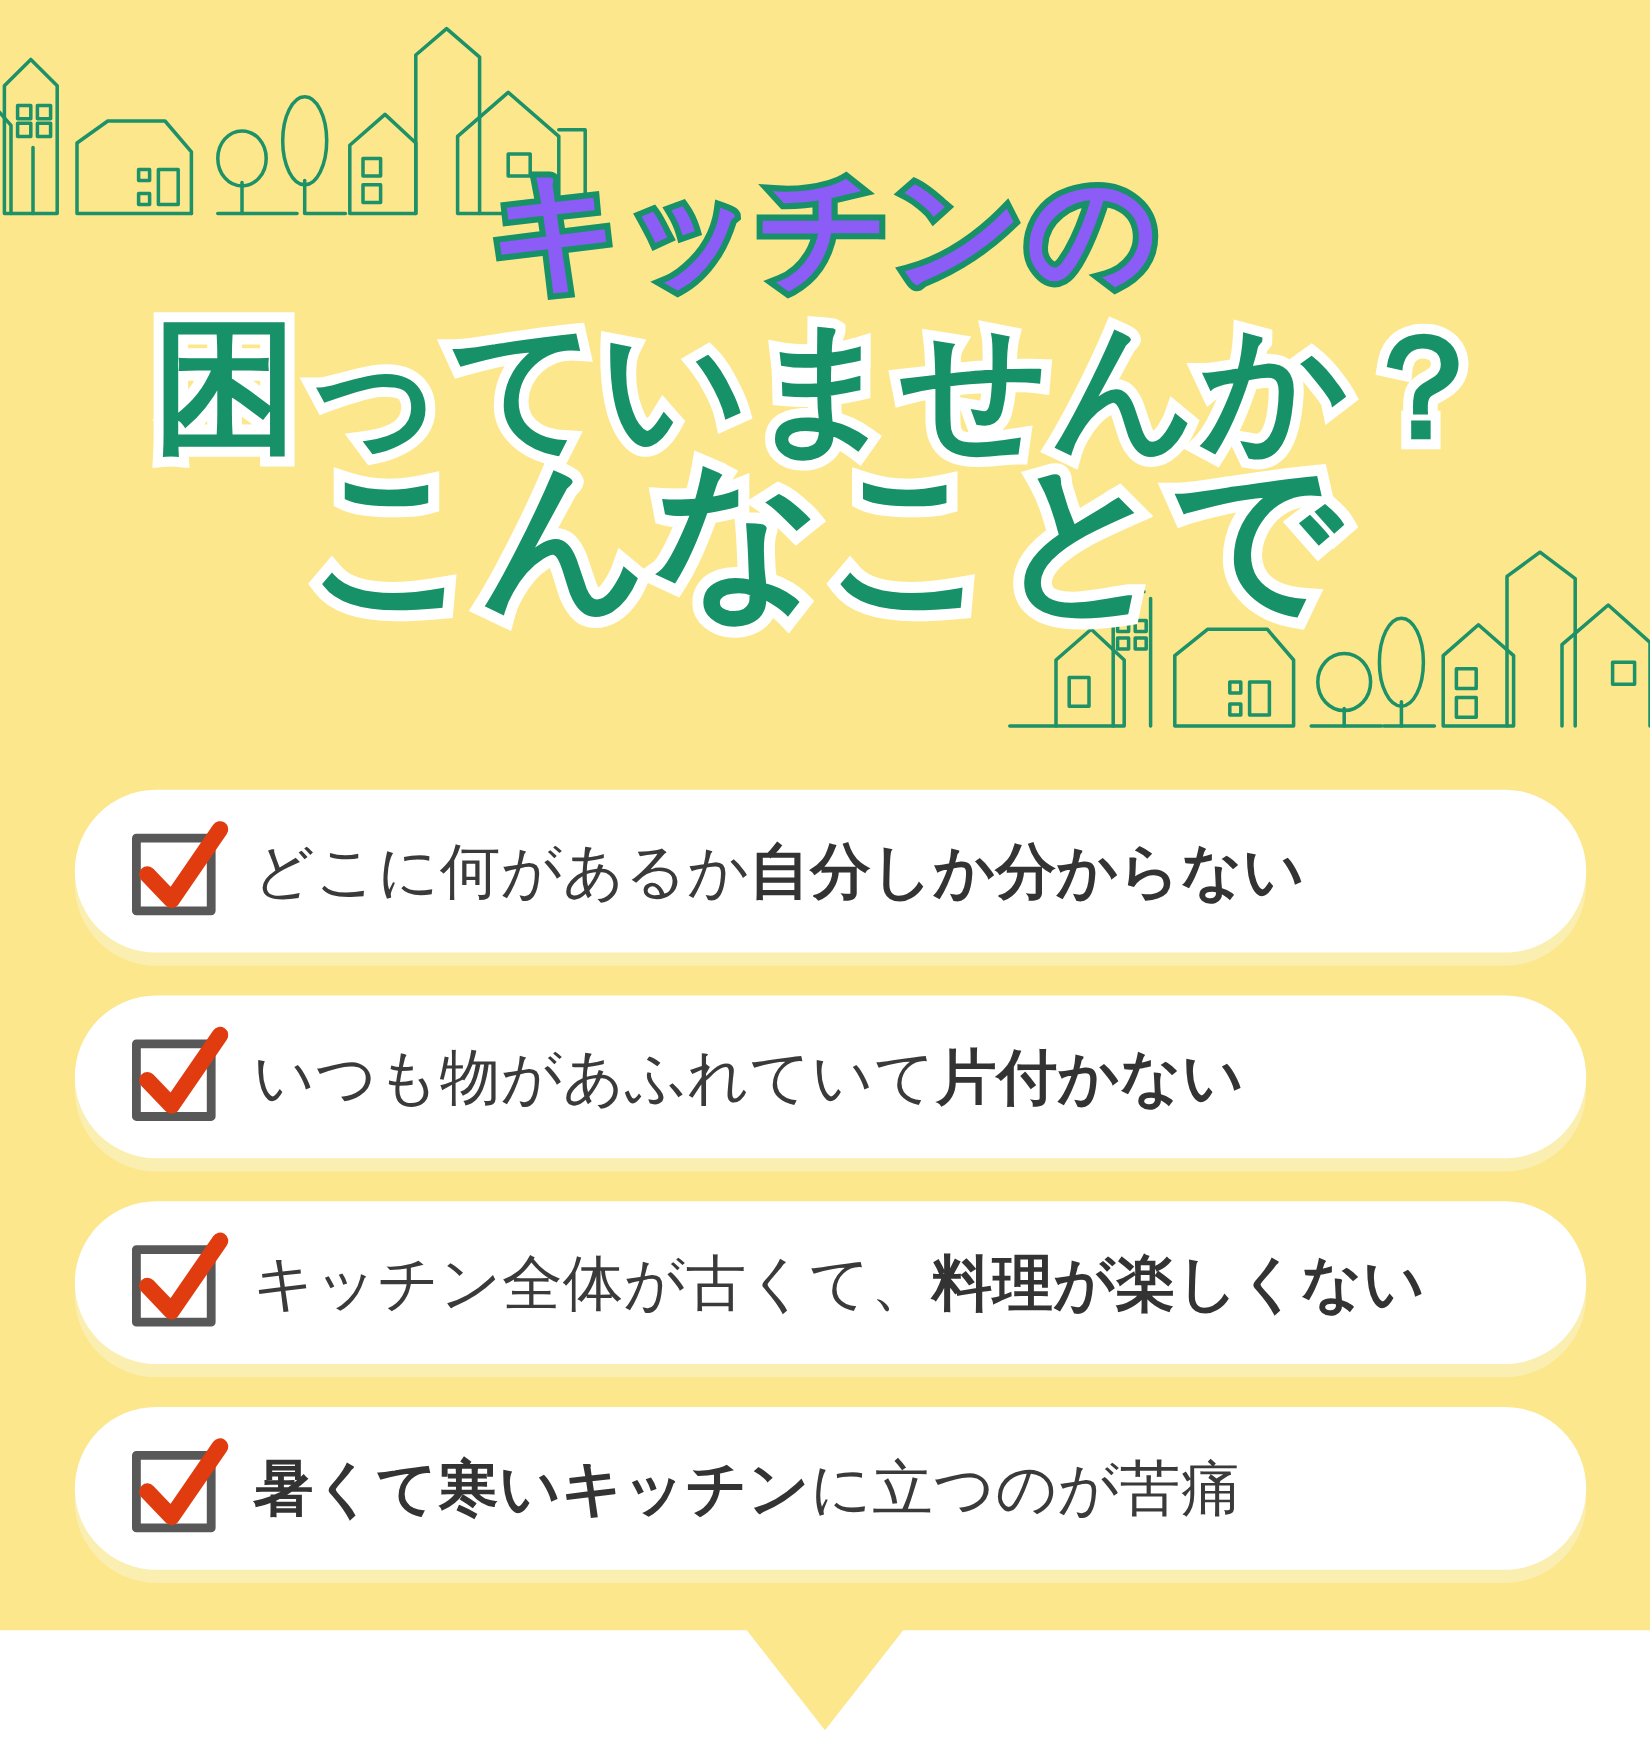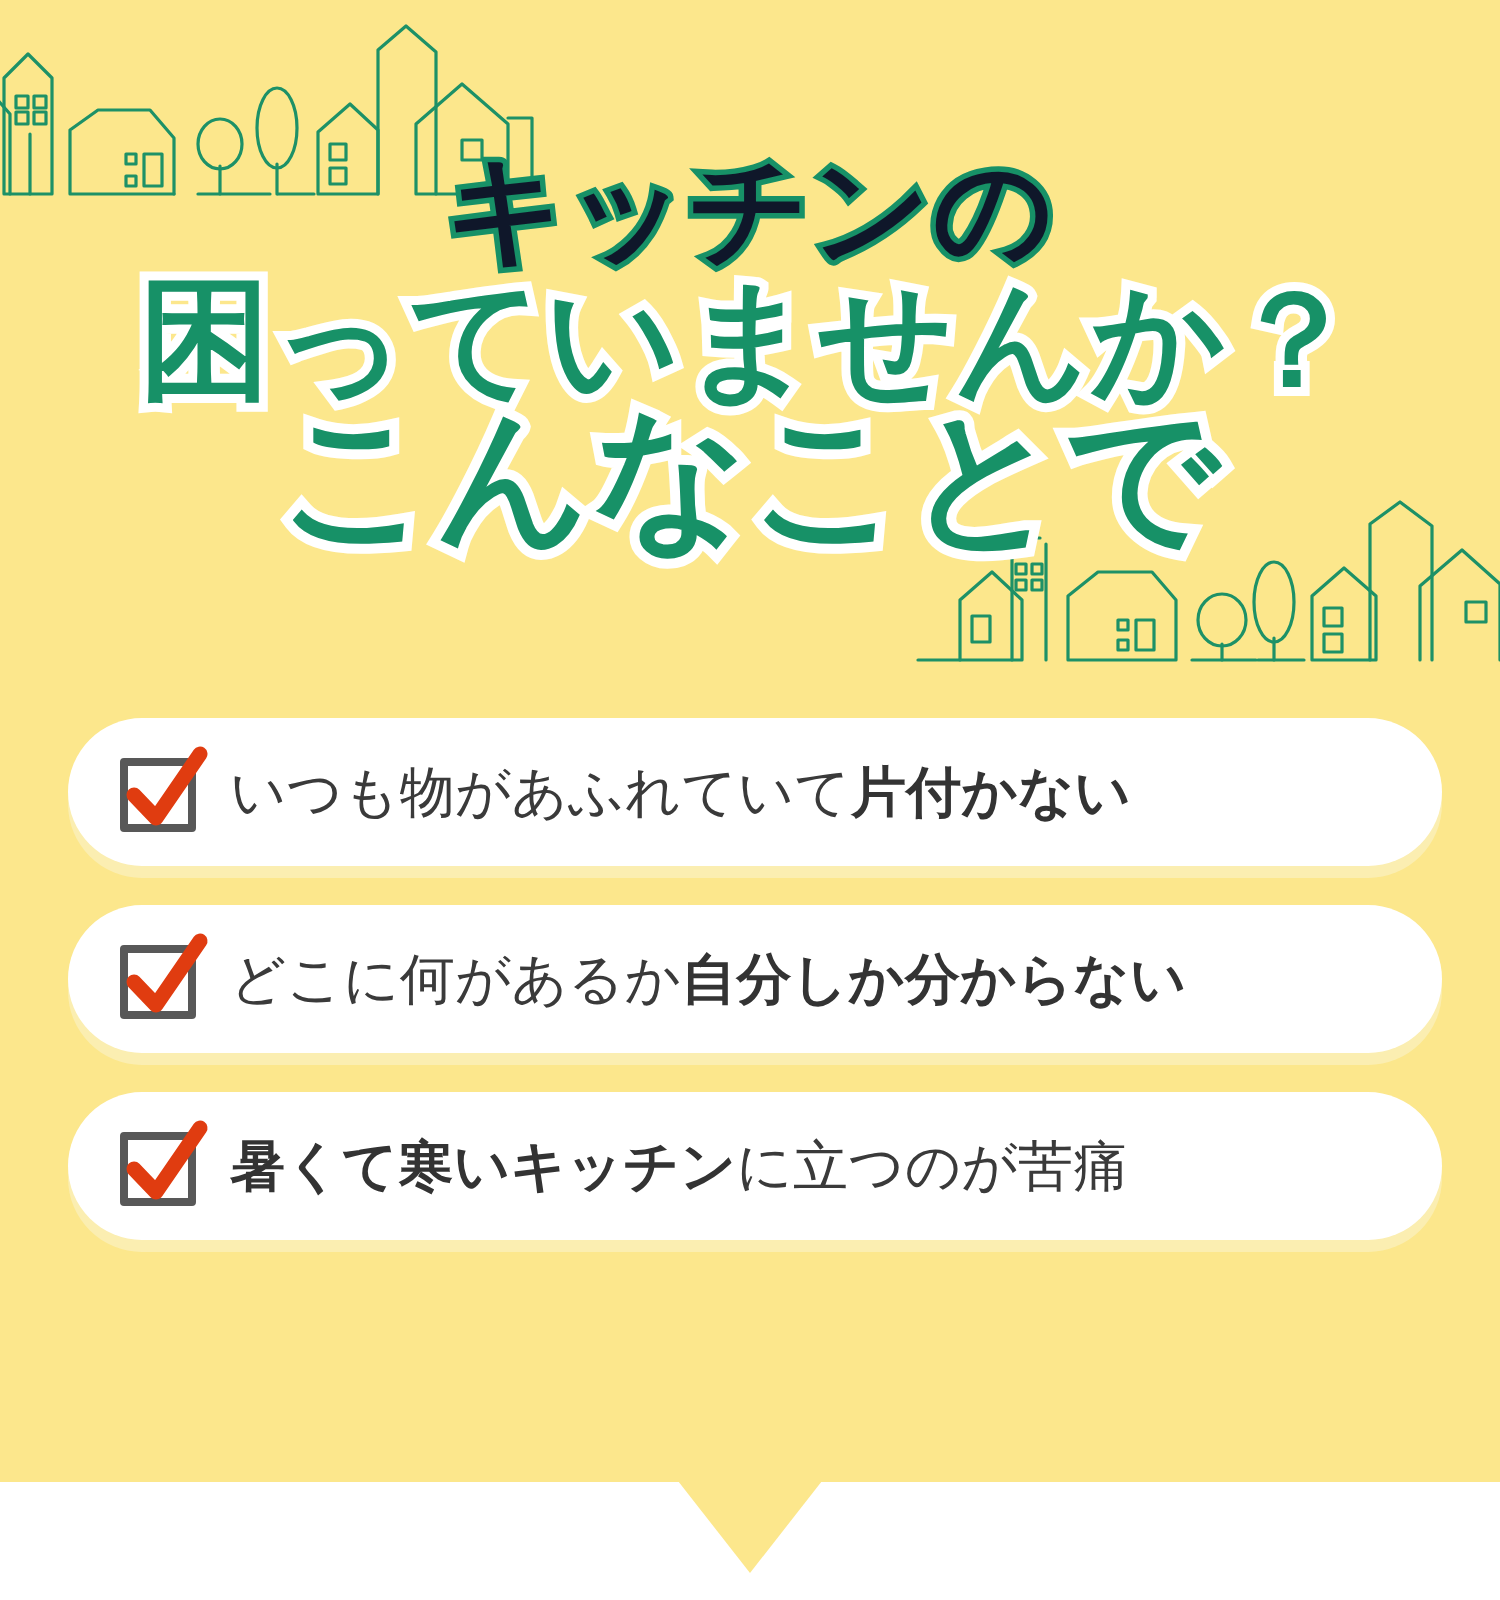--- a/index.html
+++ b/index.html
@@ -50,24 +50,24 @@
   }
   .hl-line{
     display:block;
     font-weight:bold;
     letter-spacing:0.01em;
     margin:0;
   }
   
   .hl-1{
     font-size:118px;
-    color:#0f172a;
+    color:#8b5cf6;
     -webkit-text-stroke:11px #179167;
     paint-order:stroke fill;
-    margin-bottom:6px;
+    margin-bottom:18px;
   }
   
   .hl-2{
     font-size:152px;
     color:#179167;
     -webkit-text-stroke:20px #ffffff;
     paint-order:stroke fill;
     margin-top:-6px;
     margin-bottom:-6px;
   }
@@ -188,33 +188,42 @@
 
   <div class="check-list">
 
     <div class="check-card">
       <span class="checkbox-icon">
         <svg viewBox="0 0 92 92">
           <path d="M10 16 H78 V82 H10 Z" fill="none" stroke="#585858" stroke-width="8" stroke-linejoin="round"></path>
           <path d="M20 49 L42 72 L86 8" fill="none" stroke="#e03c10" stroke-width="15" stroke-linecap="round" stroke-linejoin="round"></path>
         </svg>
       </span>
+      <span class="card-text"><span>どこに何があるか</span><span class="em">自分しか分からない</span><span></span></span>
+    </div>
+
+    <div class="check-card">
+      <span class="checkbox-icon">
+        <svg viewBox="0 0 92 92">
+          <path d="M10 16 H78 V82 H10 Z" fill="none" stroke="#585858" stroke-width="8" stroke-linejoin="round"></path>
+          <path d="M20 49 L42 72 L86 8" fill="none" stroke="#e03c10" stroke-width="15" stroke-linecap="round" stroke-linejoin="round"></path>
+        </svg>
+      </span>
       <span class="card-text"><span>いつも物があふれていて</span><span class="em">片付かない</span><span></span></span>
     </div>
 
     <div class="check-card">
       <span class="checkbox-icon">
         <svg viewBox="0 0 92 92">
           <path d="M10 16 H78 V82 H10 Z" fill="none" stroke="#585858" stroke-width="8" stroke-linejoin="round"></path>
           <path d="M20 49 L42 72 L86 8" fill="none" stroke="#e03c10" stroke-width="15" stroke-linecap="round" stroke-linejoin="round"></path>
         </svg>
       </span>
-      <span class="card-text"><span>どこに何があるか</span><span class="em">自分しか分からない</span><span></span></span>
-    </div>
-
+      <span class="card-text"><span>キッチン全体が古くて、</span><span class="em">料理が楽しくない</span><span></span></span>
+    </div>
 
     <div class="check-card">
       <span class="checkbox-icon">
         <svg viewBox="0 0 92 92">
           <path d="M10 16 H78 V82 H10 Z" fill="none" stroke="#585858" stroke-width="8" stroke-linejoin="round"></path>
           <path d="M20 49 L42 72 L86 8" fill="none" stroke="#e03c10" stroke-width="15" stroke-linecap="round" stroke-linejoin="round"></path>
         </svg>
       </span>
       <span class="card-text"><span></span><span class="em">暑くて寒いキッチン</span><span>に立つのが苦痛</span></span>
     </div>

